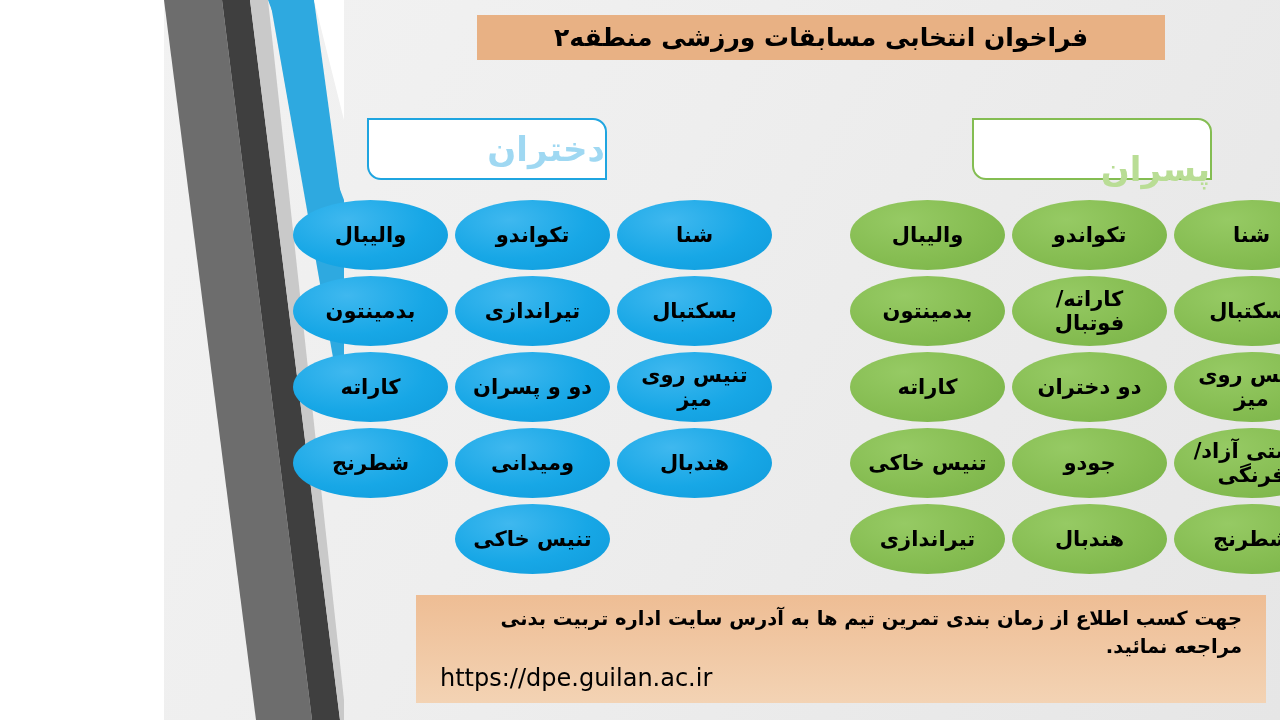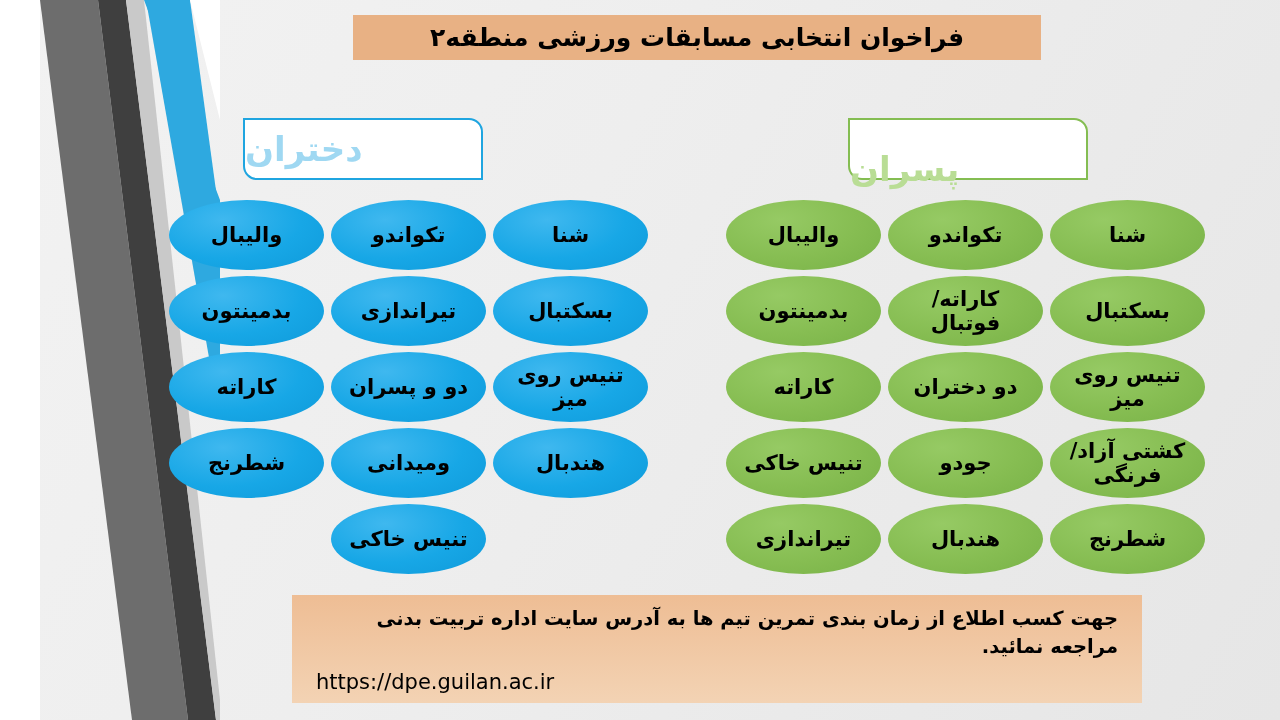--- a/index.html
+++ b/index.html
@@ -8,21 +8,21 @@
   }
   body {
     width: 1280px;
     height: 720px;
     overflow: hidden;
     font-family: "DejaVu Sans", sans-serif;
     background: #ffffff;
   }
   #slide {
     position: relative;
-    width: 1240px;
+    width: 1116px;
     height: 720px;
     background: linear-gradient(120deg, #f2f2f2 0%, #eeeeee 40%, #e6e6e6 100%);
     overflow: hidden;
   }
 
   
   .stripe {
     position: absolute;
     left: 0;
     top: 0;
@@ -57,21 +57,21 @@
     position: absolute;
     height: 62px;
     box-sizing: border-box;
     background: #ffffff;
   }
   .hdr .lbl {
     position: absolute;
     left: 0; right: 0;
     top: 50%;
     transform: translateY(-50%);
-    text-align: left;
+    text-align: right;
     font-size: 34px;
     font-weight: bold;
     line-height: 1;
   }
   #hdr-girls {
     left: 203px;
     top: 118px;
     width: 240px;
     border: 2px solid #1fa5e0;
     border-radius: 0 14px 0 14px;
@@ -148,22 +148,22 @@
     box-sizing: border-box;
     padding: 10px 24px 0 24px;
   }
   .footer .line1 {
     font-size: 19.5px;
     font-weight: bold;
     color: #000000;
     line-height: 1.45;
   }
   .footer .url {
-    margin-top: 8px;
-    font-size: 21px;
+    margin-top: 2px;
+    font-size: 24px;
     color: #000000;
     direction: ltr;
     font-family: "DejaVu Sans", sans-serif;
   }
 </style>
 </head>
 <body>
 
 <div id="slide">
 

